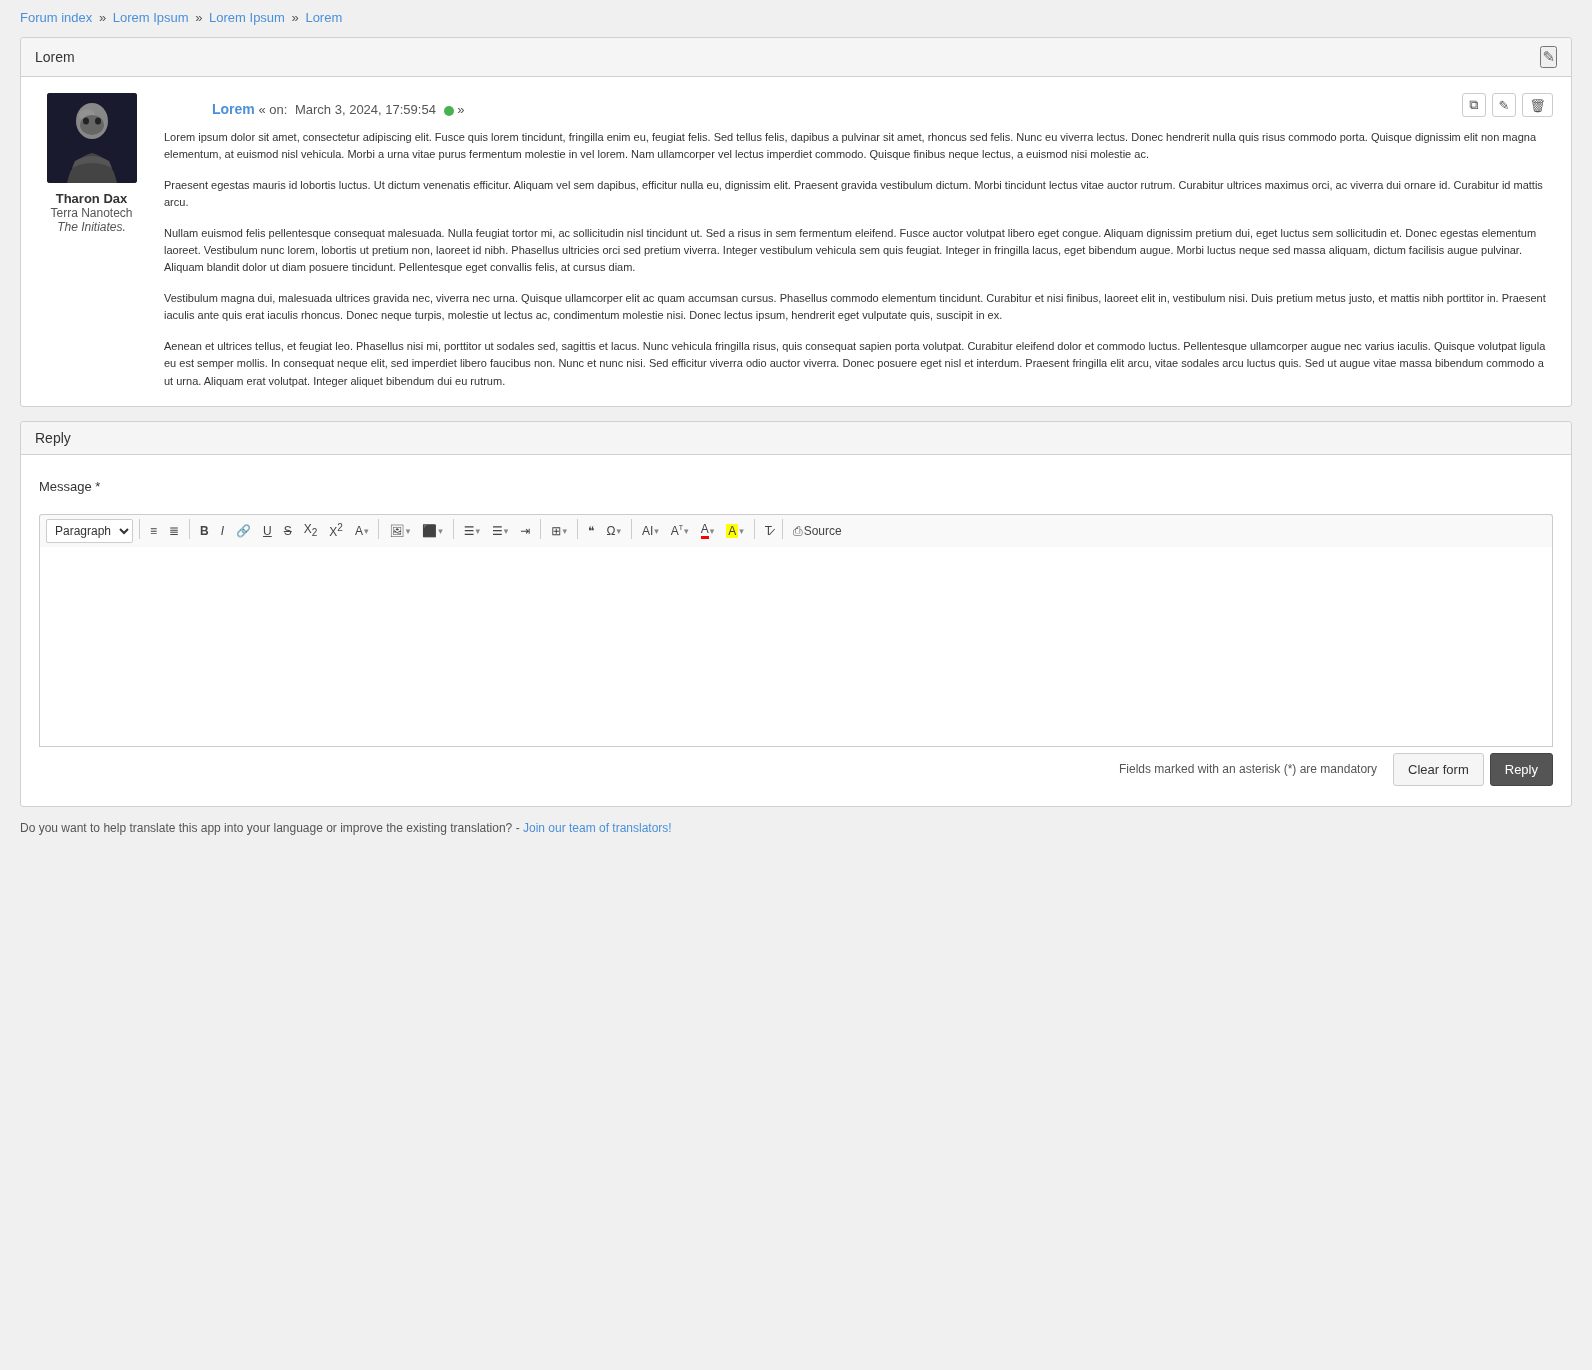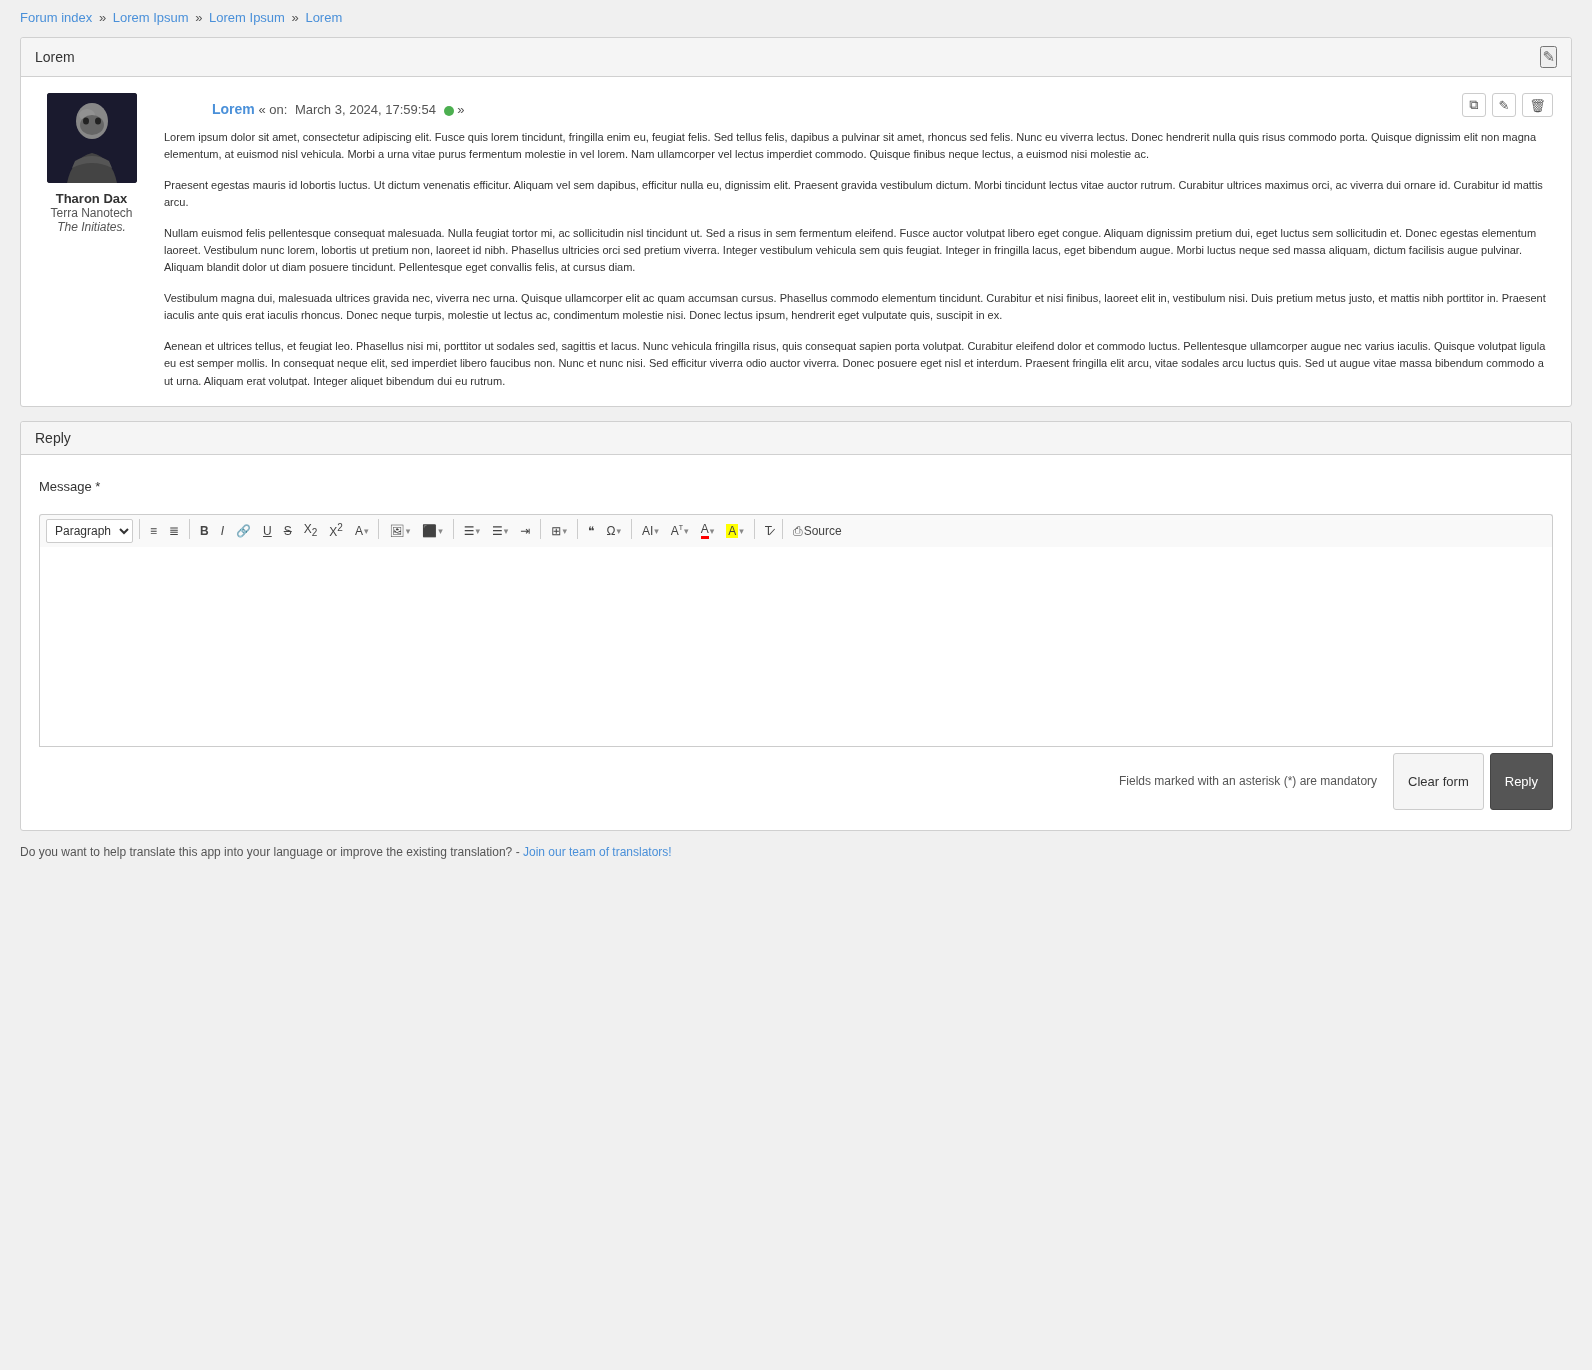--- a/index.html
+++ b/index.html
@@ -208,21 +208,21 @@
       padding: 5px 0;
     }
     .mandatory-note {
       font-size: 12px;
       color: #555;
       flex: 1;
       text-align: right;
       margin-right: 10px;
     }
     .btn {
-      padding: 20px 14px;
+      padding: 8px 14px;
       border-radius: 3px;
       border: 1px solid #ccc;
       font-size: 13px;
       cursor: pointer;
     }
     .btn-default {
       background: #f5f5f5;
       color: #333;
     }
     .btn-primary {

